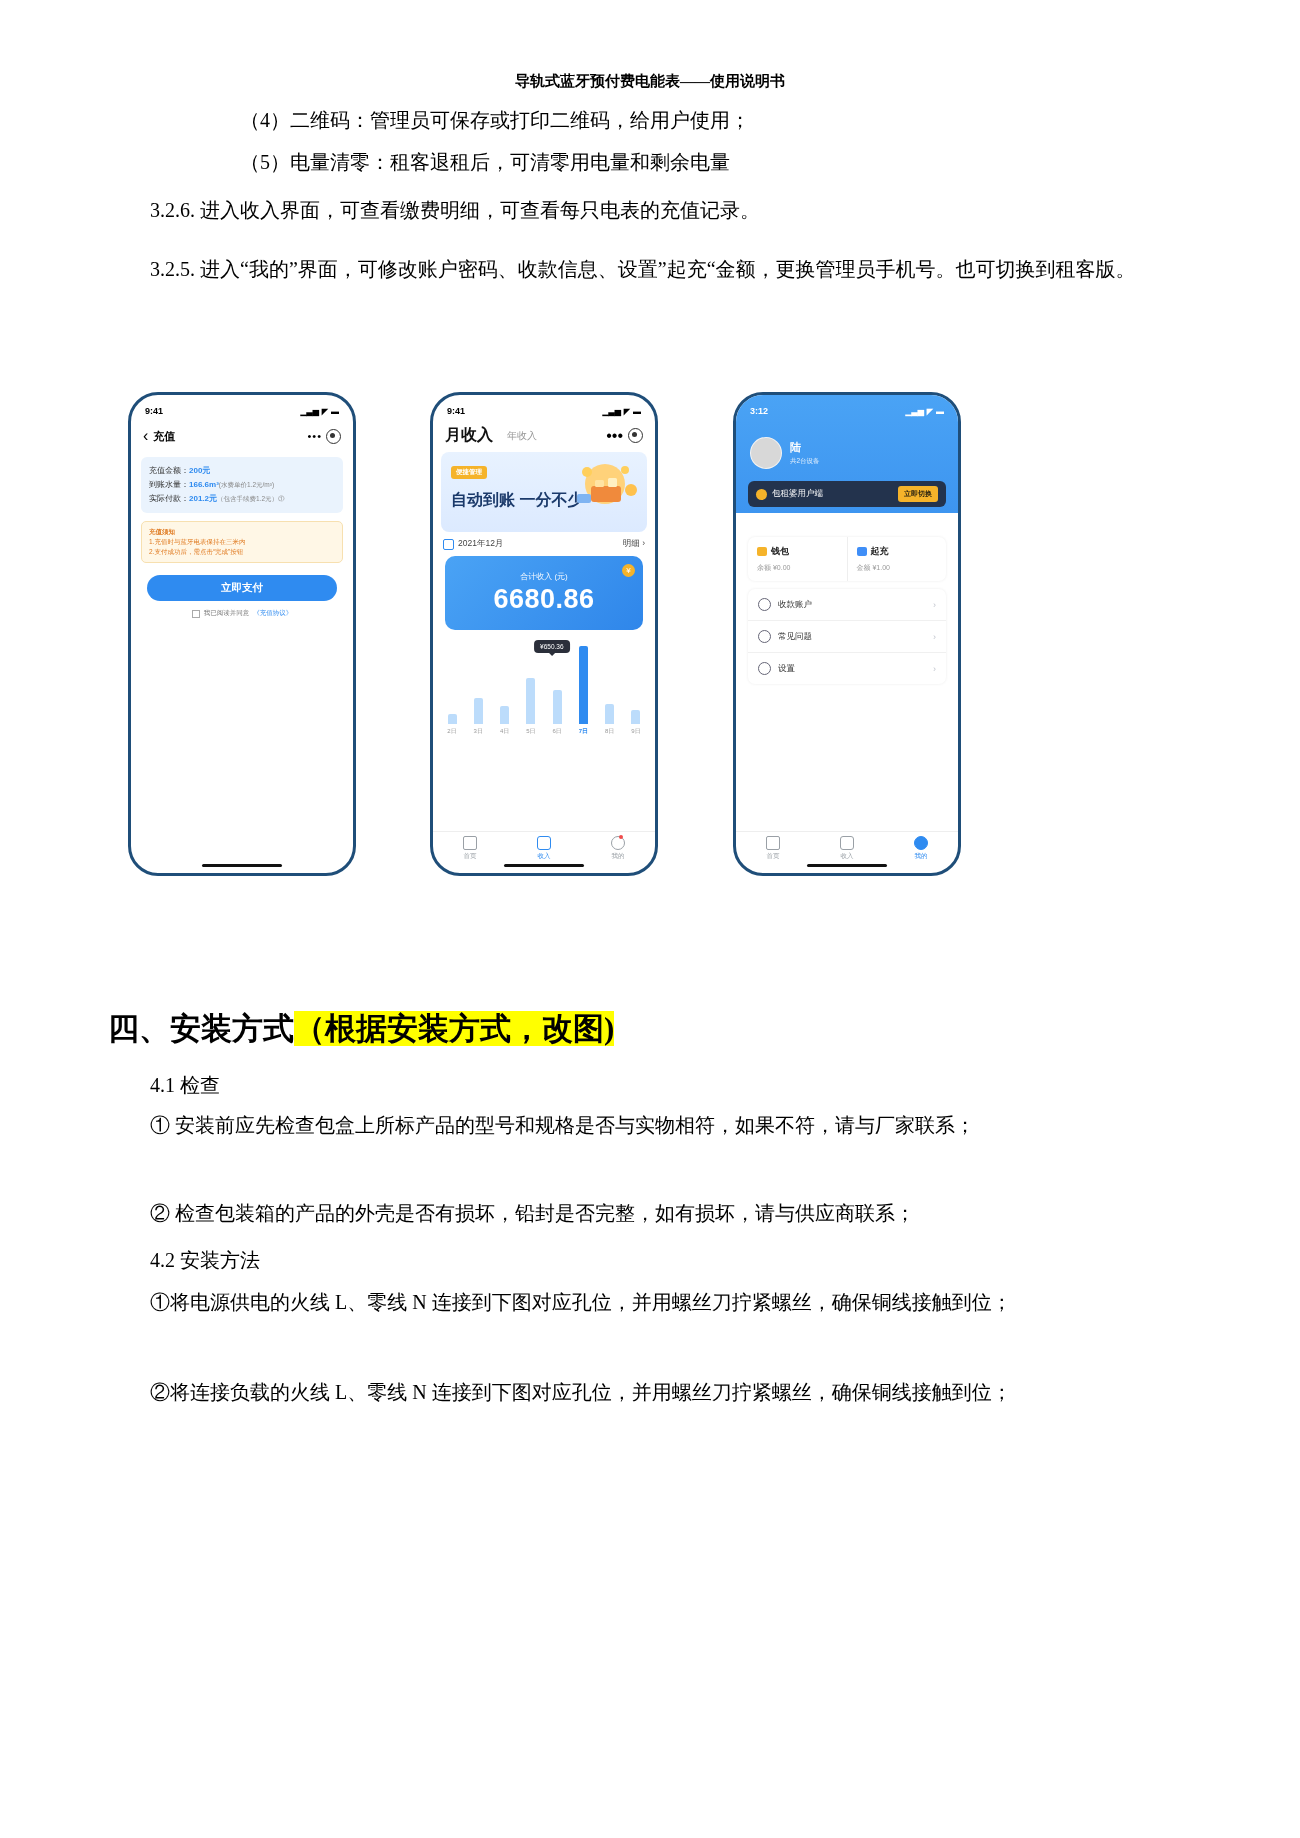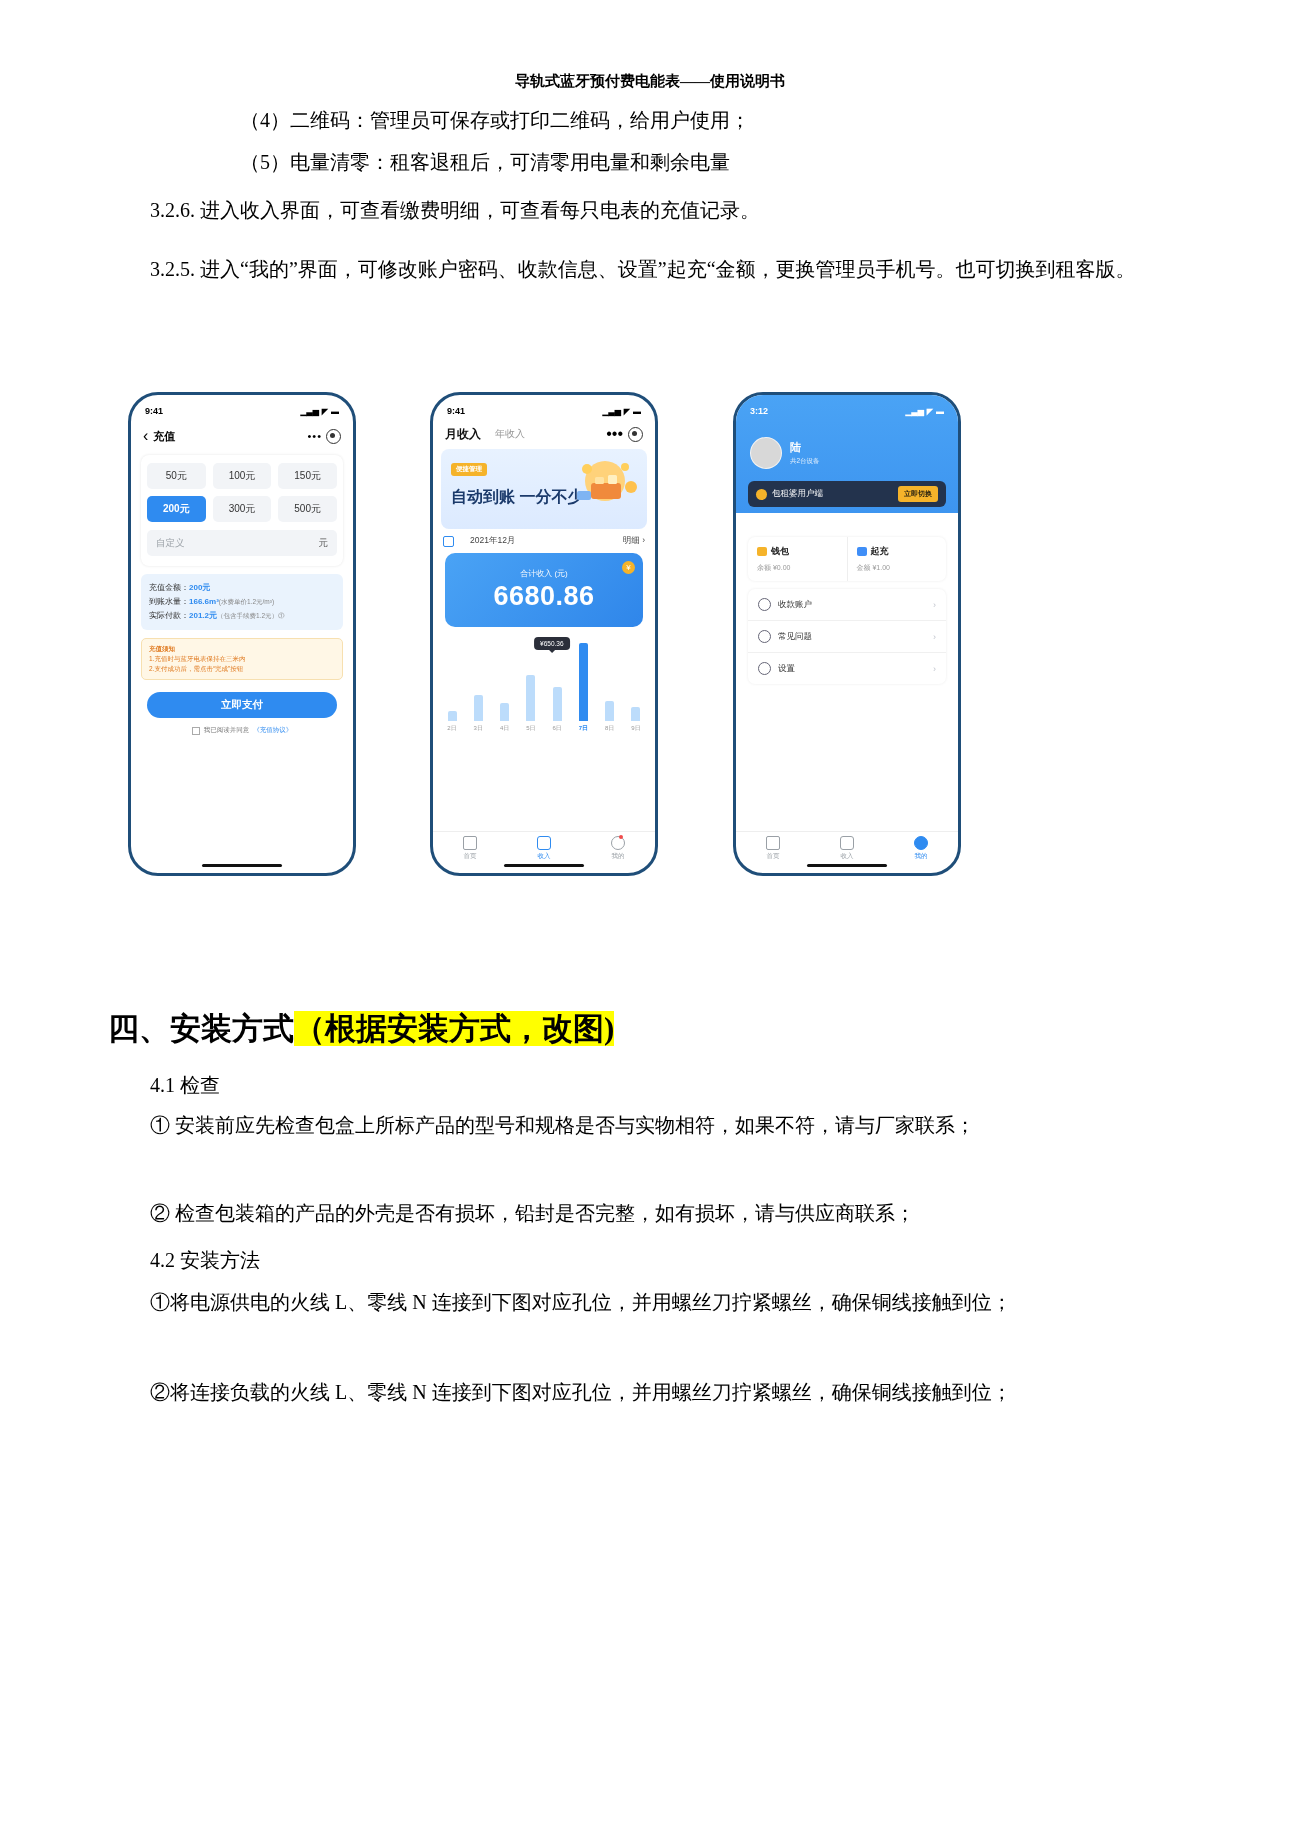--- a/index.html
+++ b/index.html
@@ -102,40 +102,40 @@
     font-size:6.5px; color:#777;
   }
   .chk { width:6px; height:6px; border:0.8px solid #aaa; display:inline-block; }
   .agree .lnk { color:#2f8bf0; }
 
   .home-ind { position:absolute; bottom:6px; left:50%; transform:translateX(-50%); width:80px; height:3px; border-radius:2px; background:#111; }
 
   
   .p2-tabs { display:flex; align-items:center; gap:14px; padding:4px 12px 4px 12px; }
   .tab { font-size:10px; color:#999; }
-  .tab.active { color:#111; font-weight:bold; font-size:12px; }
+  .tab.active { color:#111; font-weight:bold; font-size:16px; }
   .p2-nav-right { margin-left:auto; display:flex; align-items:center; gap:5px; }
 
   .banner {
     margin:2px 8px 0 8px; height:64px; border-radius:8px;
     background:linear-gradient(180deg,#e8f2ff 0%, #dceaff 100%);
     position:relative; overflow:hidden; padding:8px 10px;
   }
   .badge-tag {
     display:inline-block; background:#f5b32a; color:#fff; font-size:6.5px; font-weight:bold;
     padding:2px 5px; border-radius:3px;
   }
   .banner-title { margin-top:11px; font-size:16px; font-weight:bold; color:#1b3a6b; }
   .banner-art { position:absolute; right:4px; top:2px; width:78px; height:58px; }
 
   .month-row {
     display:flex; align-items:center; justify-content:space-between;
     margin:6px 10px 0 10px; font-size:8.5px; color:#444;
   }
-  .month-row .left { display:flex; align-items:center; gap:16px; }
+  .month-row .left { display:flex; align-items:center; gap:4px; }
   .cal-ico { width:9px; height:9px; border:1px solid #2f8bf0; border-radius:2px; display:inline-block; }
 
   .income-card {
     margin:6px 12px 0 12px; height:74px; border-radius:10px;
     background:linear-gradient(135deg,#4aa3f5 0%, #2f86ea 100%);
     color:#fff; display:flex; flex-direction:column; align-items:center; justify-content:center;
     position:relative;
   }
   .income-card .lbl { font-size:8px; opacity:0.95; }
   .income-card .val { font-size:27px; font-weight:bold; letter-spacing:0.5px; margin-top:2px; }
@@ -243,34 +243,20 @@
         <div class="nav-left">
           <span>‹</span>
           <span class="p1-title">充值</span>
         </div>
         <div class="pill">
           <span class="dots">•••</span>
           <span class="circle-ico"></span>
         </div>
       </div>
 
-      <div class="amount-card">
-        <div class="amt-grid">
-          <div class="amt">50元</div>
-          <div class="amt">100元</div>
-          <div class="amt">150元</div>
-          <div class="amt sel">200元</div>
-          <div class="amt">300元</div>
-          <div class="amt">500元</div>
-        </div>
-        <div class="custom-row">
-          <span>自定义</span>
-          <span class="unit">元</span>
-        </div>
-      </div>
 
       <div class="detail-card">
         <div>
           <span>充值金额：</span><span class="v">200元</span>
         </div>
         <div>
           <span>到账水量：</span><span class="v">166.6m³</span><span class="sub">(水费单价1.2元/m³)</span>
         </div>
         <div>
           <span>实际付款：</span><span class="v">201.2元</span><span class="sub">（包含手续费1.2元）⓵</span>

